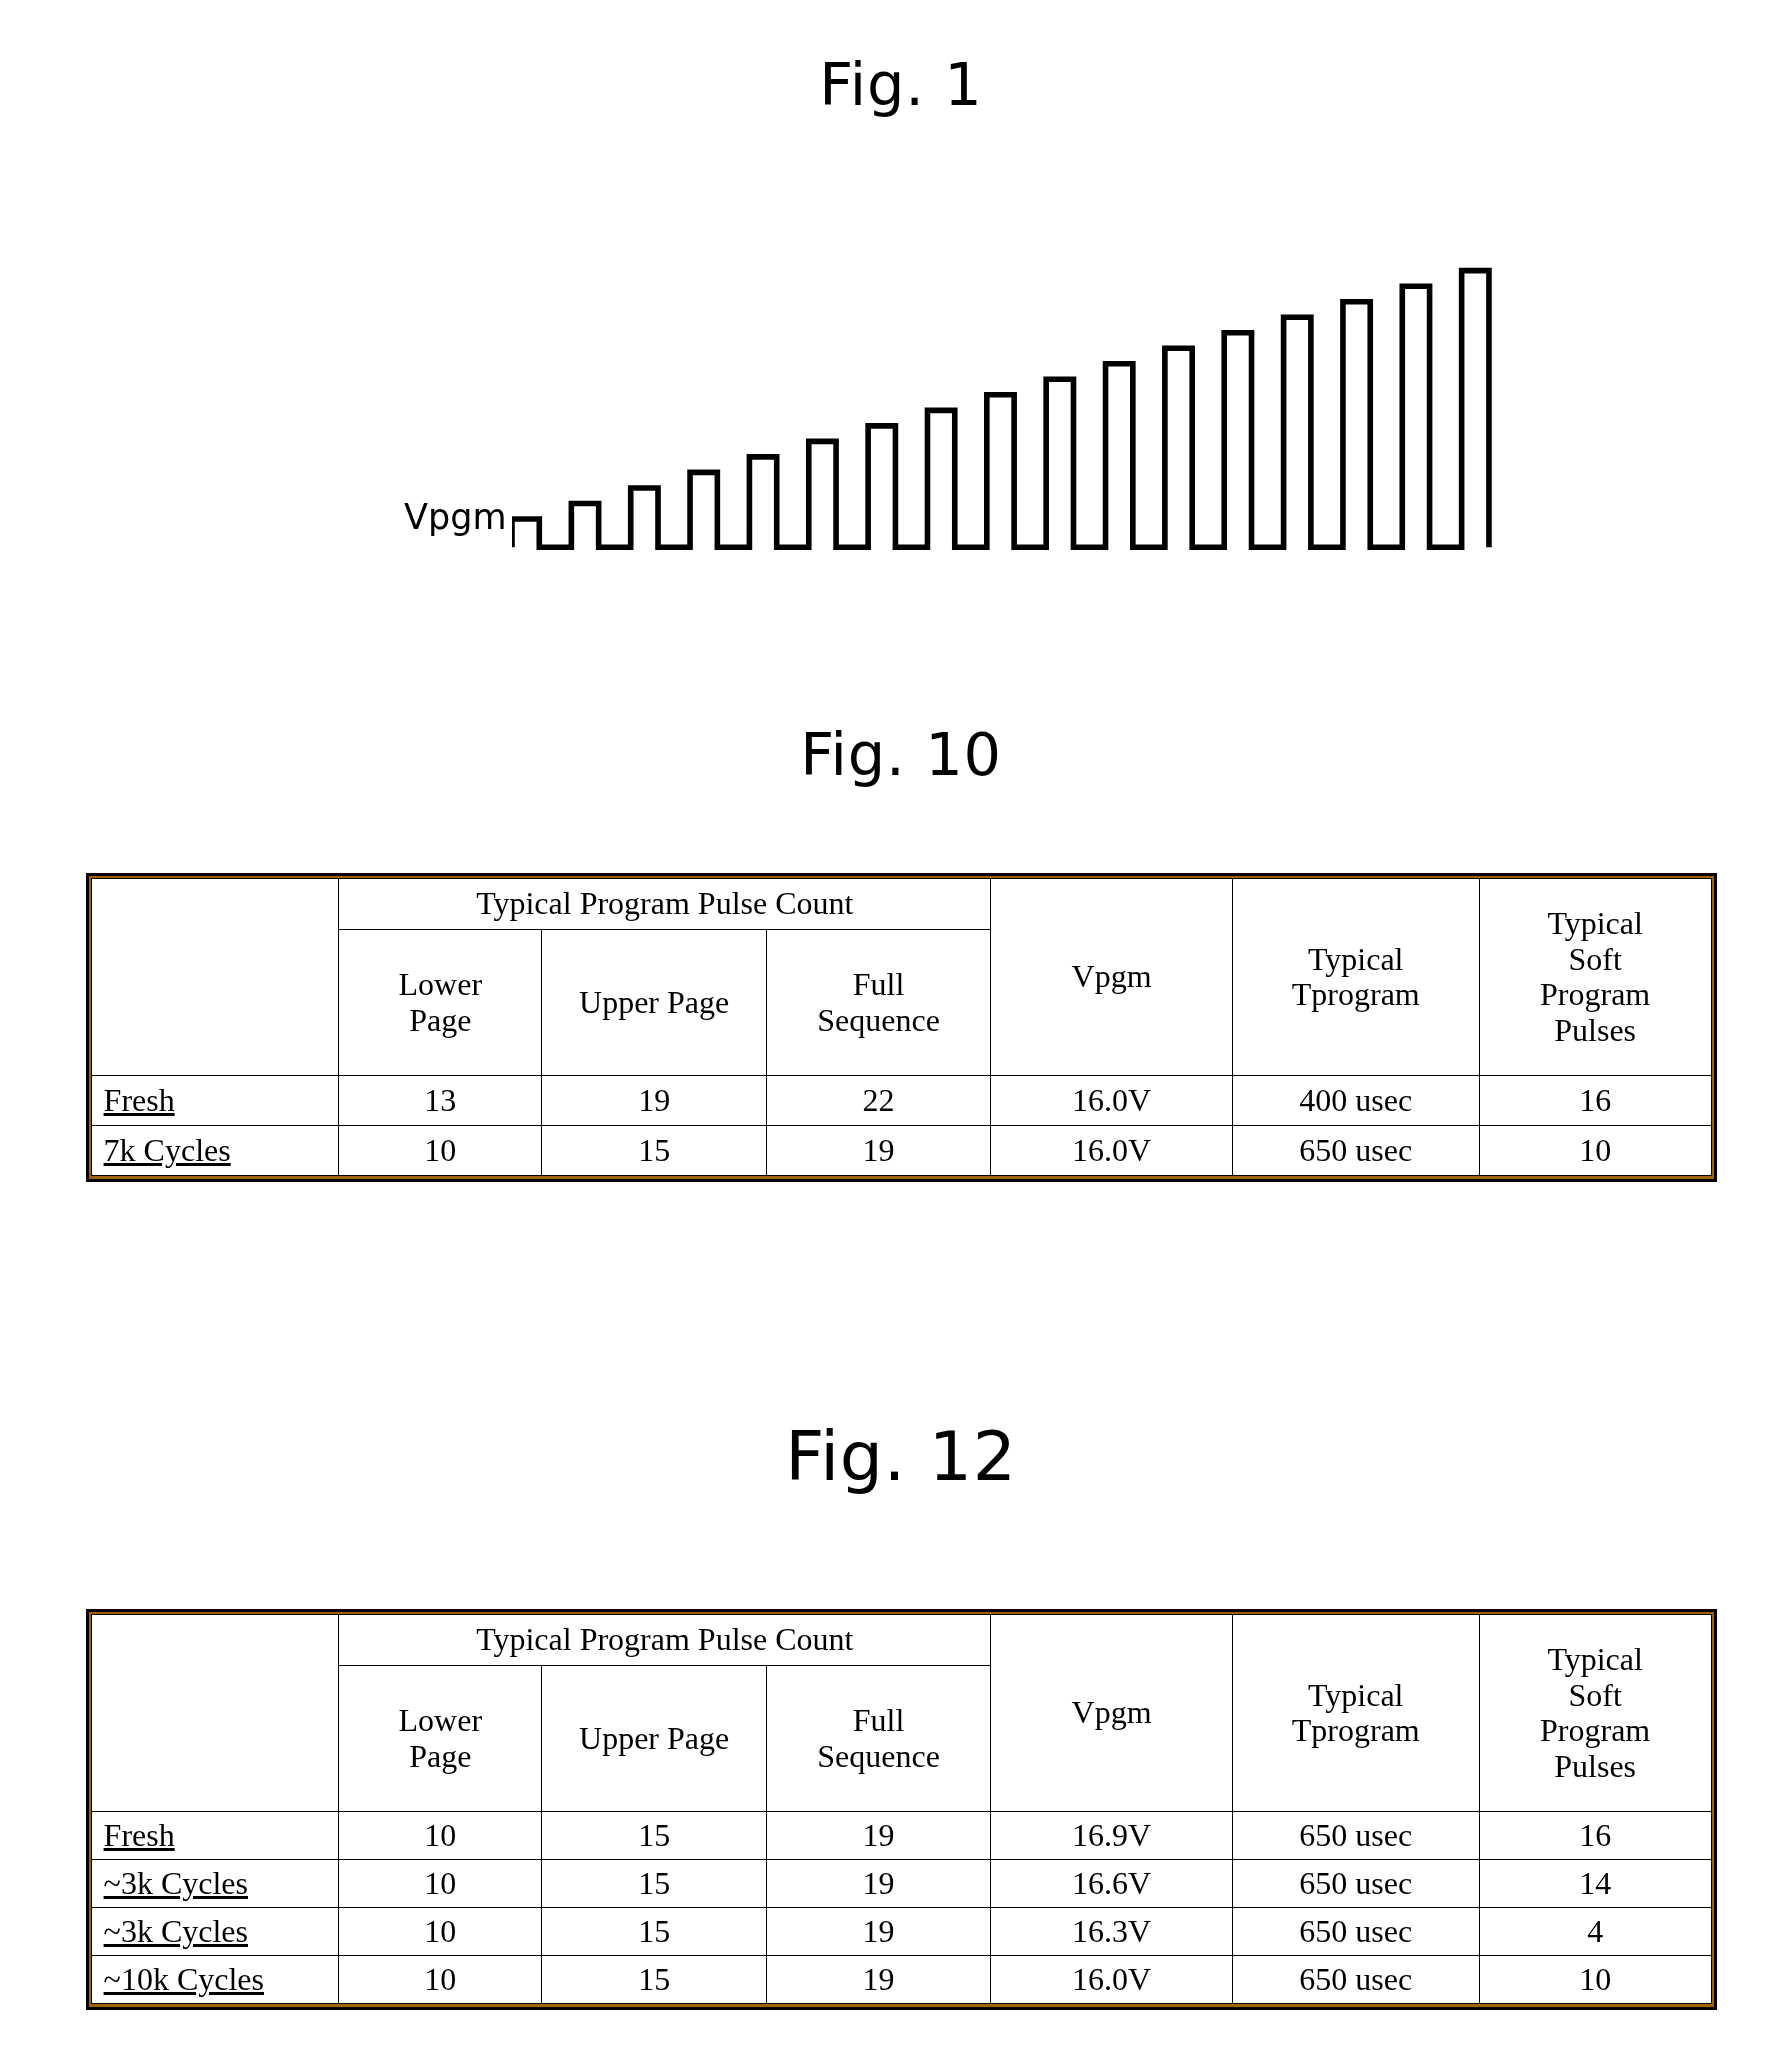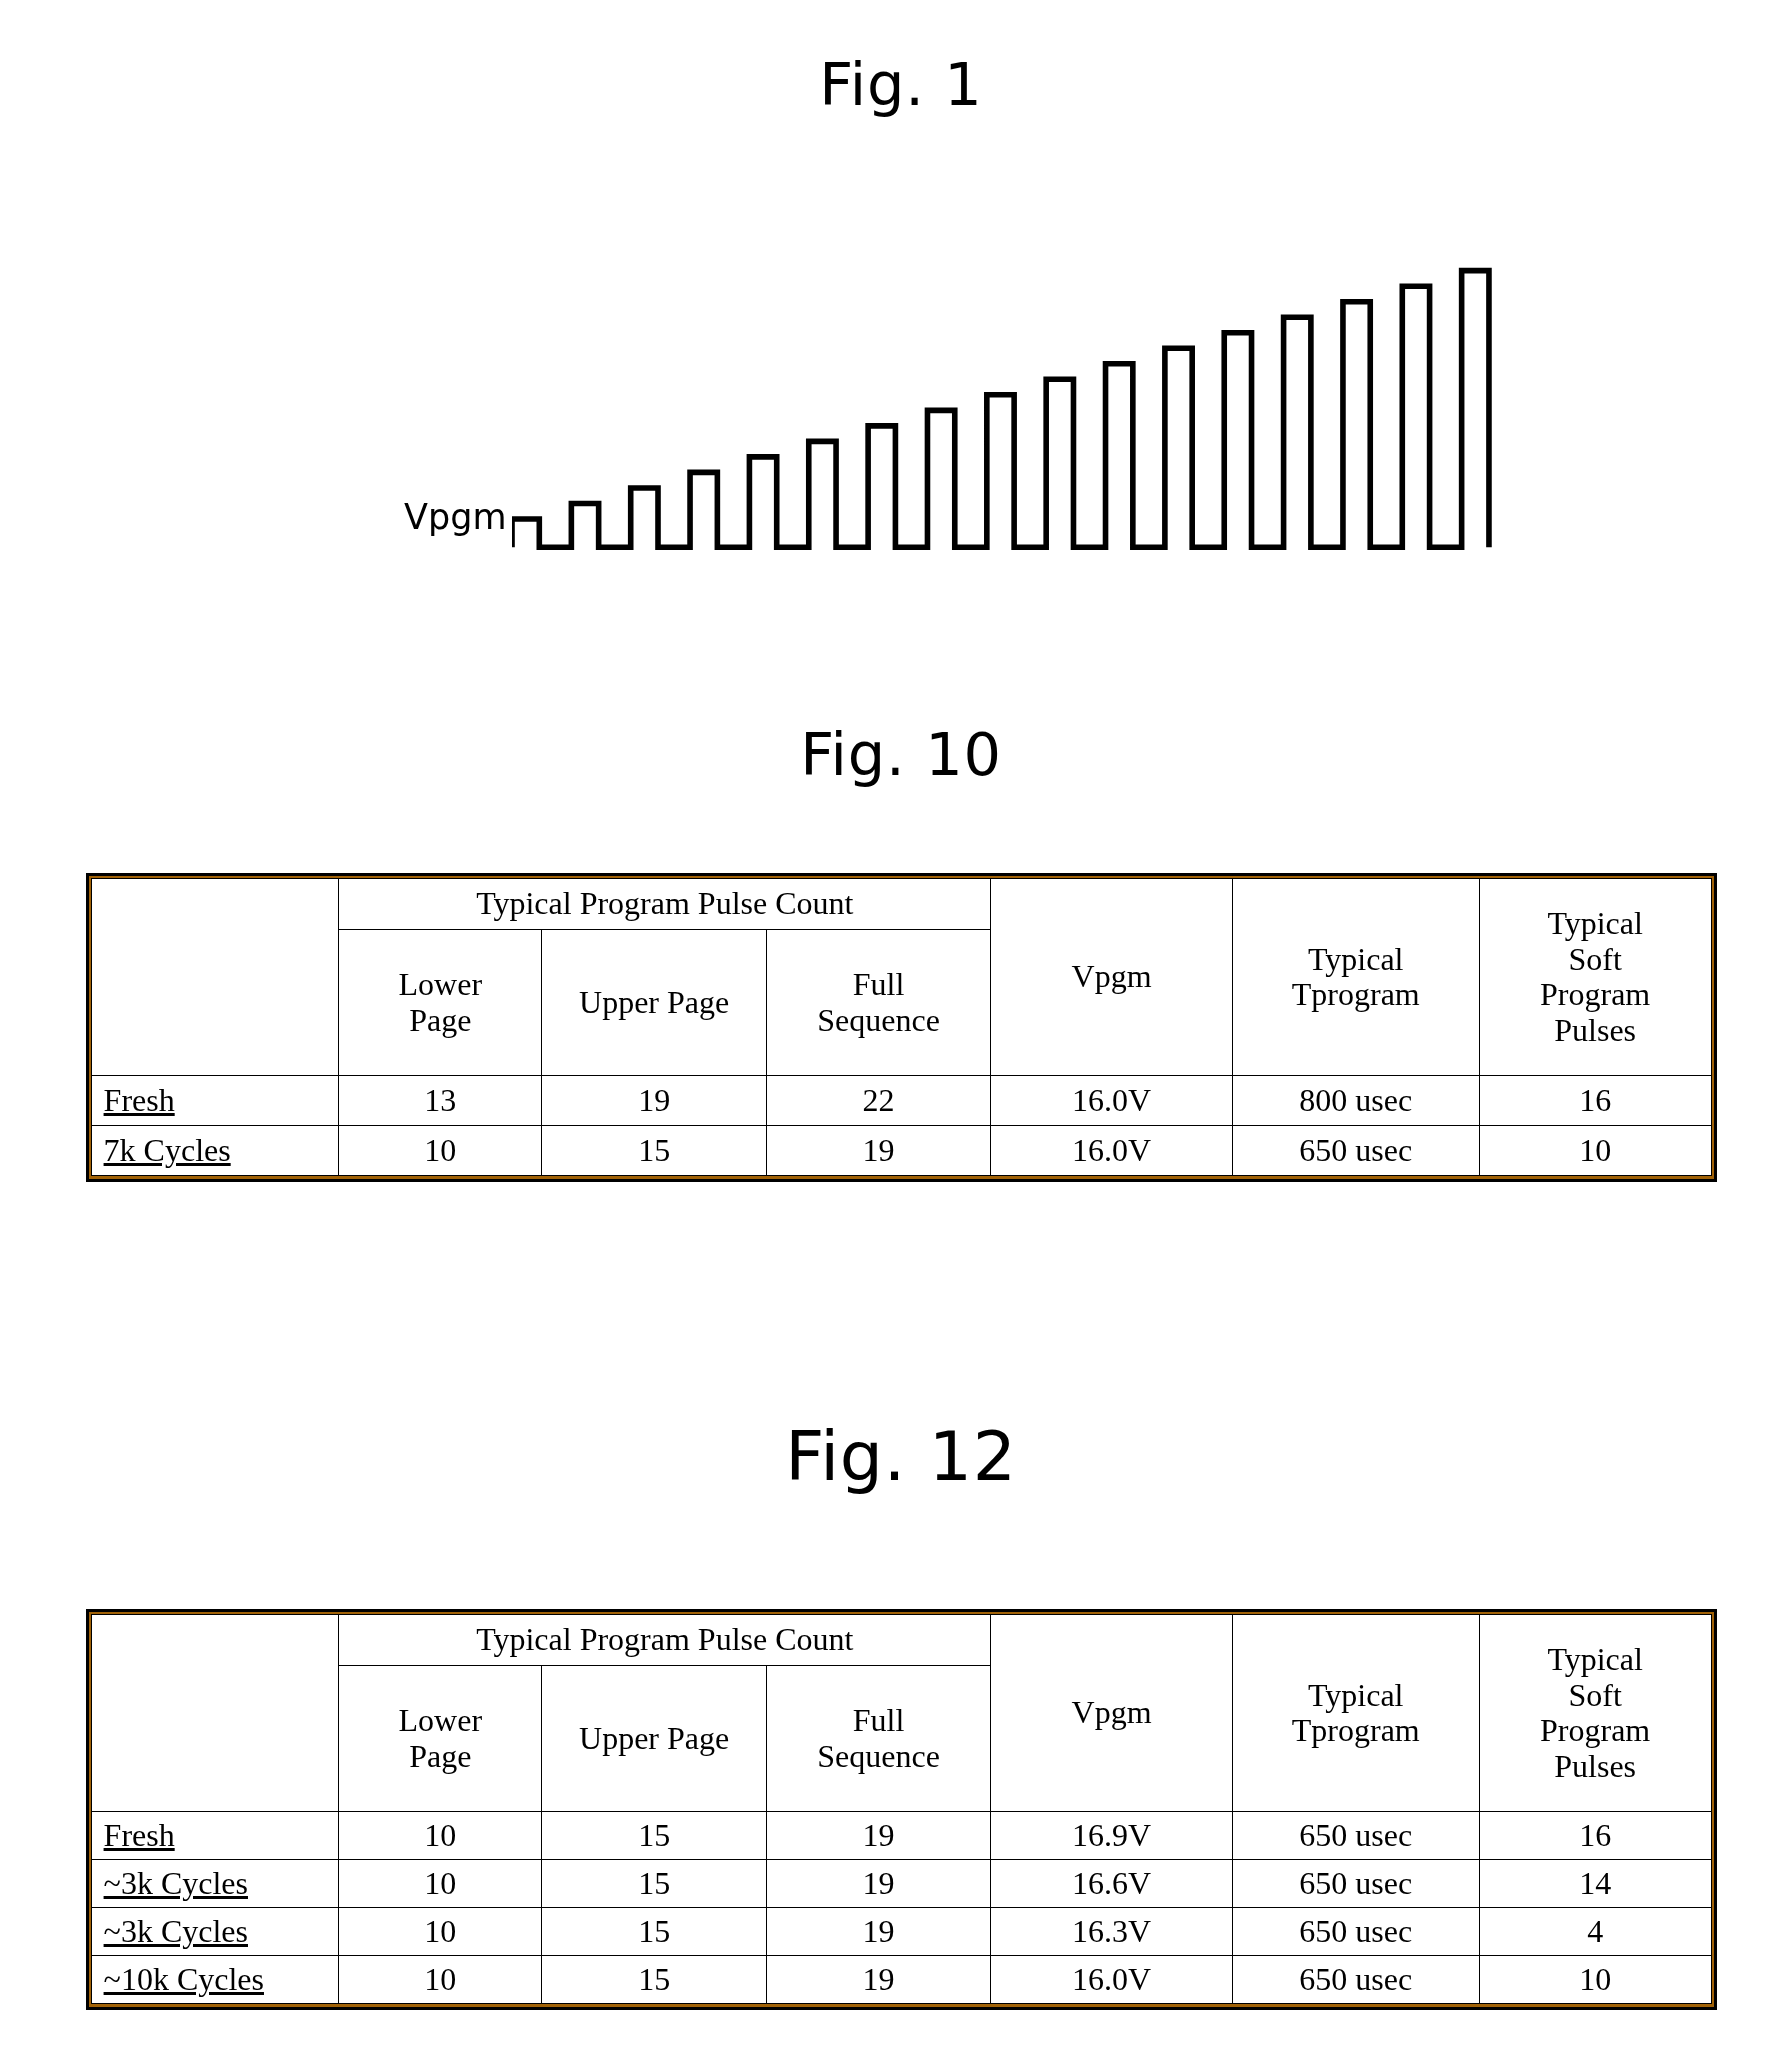--- a/index.html
+++ b/index.html
@@ -164,21 +164,21 @@
         </td>
       </tr>
     </thead>
     <tbody id="fig10-body">
         <tr class="data-row">
           <td class="rowhead">Fresh</td>
           <td>13</td>
           <td>19</td>
           <td>22</td>
           <td>16.0V</td>
-          <td>800 usec</td>
+          <td>400 usec</td>
           <td>16</td>
         </tr>
         <tr class="data-row">
           <td class="rowhead">7k Cycles</td>
           <td>10</td>
           <td>15</td>
           <td>19</td>
           <td>16.0V</td>
           <td>650 usec</td>
           <td>10</td>

